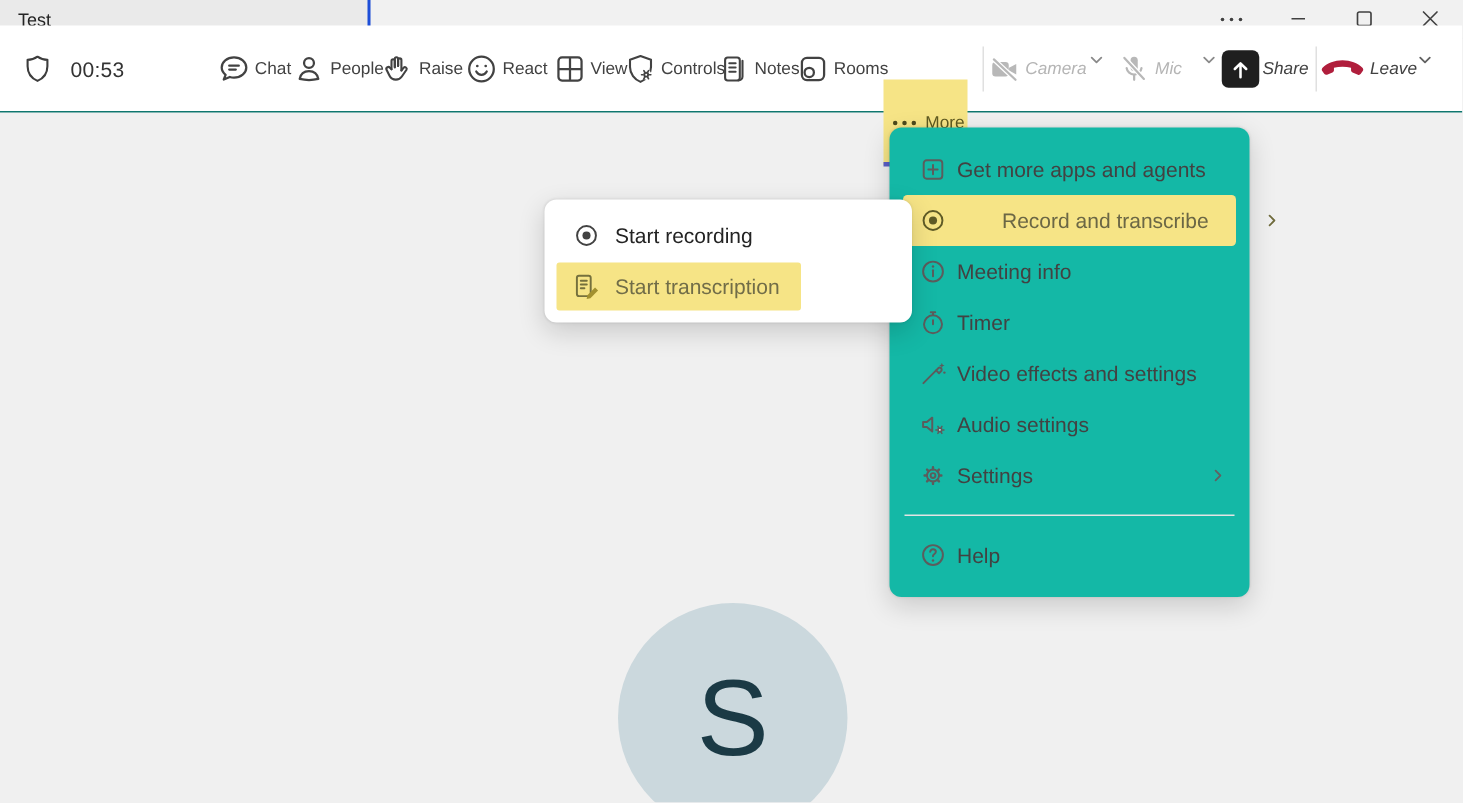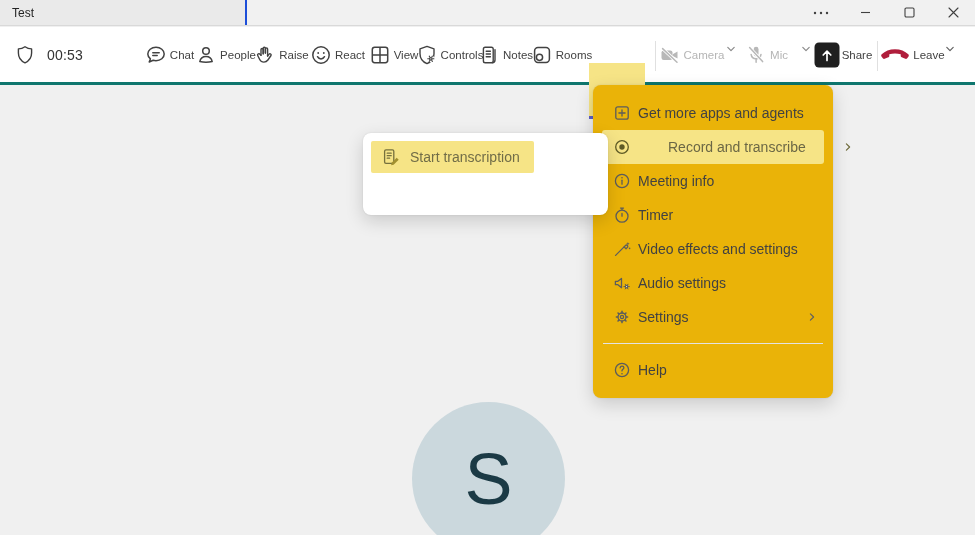--- a/index.html
+++ b/index.html
@@ -21,22 +21,22 @@
   }
   .title-text { font-size:12px; color:#242424; }
   .win-controls { display:flex; }
   .win-btn {
     width:44px; display:flex; align-items:center; justify-content:center;
     cursor:pointer;
   }
 
   
   .toolbar {
-    position:absolute; top:27px; left:0; right:0; height:58px;
-    background:#ffffff; border-bottom:3px solid #0f766e;
+    position:absolute; top:17px; left:0; right:0; height:58px;
+    background:#ffffff; border-bottom:1px solid #0f766e;
   }
   .toolbar-left {
     position:absolute; left:14px; top:0; height:100%;
     display:flex; align-items:center; gap:11px;
   }
   .timer { font-size:14px; color:#333333; letter-spacing:.2px; }
   .toolbar-center { position:absolute; left:141px; top:0; height:100%; display:flex; }
   .tb-btn {
     position:relative; width:56px; height:100%; cursor:pointer;
     display:flex; flex-direction:row; align-items:center; justify-content:center;
@@ -45,21 +45,21 @@
   .tb-icon { height:26px; display:flex; align-items:center; justify-content:center; }
   .tb-label { font-size:11.5px; color:#424242; white-space:nowrap; }
   .more-btn { background:#f6e486;margin-top:36px; }
   .more-btn .tb-label { color:#5f5a20; }
   .more-underline {
     position:absolute; left:0; right:0; bottom:-1px; height:3px;
     background:#5b5fc7;
   }
   .tb-sep { position:absolute; top:14px; width:1px; height:30px; background:#e0e0e0; }
   .sep-1 { left:655px; } .sep-2 { left:877px; }
-  .split-group { position:absolute; top:0; height:100%; display:flex; align-items:stretch; }
+  .split-group { position:absolute; top:0; height:100%; display:flex; align-items:stretch;font-style:italic; }
   .cam-group { left:663px; } .mic-group { left:738px; }
   .share-group { left:815px; } .leave-group { left:886px; }
   .chev-col { display:flex; align-items:center; padding-bottom:12px; width:24px; justify-content:center; cursor:pointer; }
   .disabled .tb-label { color:#b5b5b5; }
 
   
   .stage { position:absolute; top:86px; left:0; right:0; bottom:0; }
   .avatar {
     position:absolute; left:412px; top:316px; width:153px; height:153px;
     border-radius:50%; background:#cbd8dd;
@@ -67,21 +67,21 @@
   }
   .avatar-initial { font-size:72px; color:#1b3a45; line-height:1; font-weight:400; }
   .waiting {
     position:absolute; top:412px; left:0; width:975px; text-align:center;
     font-size:24px; font-weight:600; color:#242424; letter-spacing:.2px;margin-top:41px;
   }
 
   
   .more-menu {
     position:absolute; left:593px; top:85px; width:240px;
-    background:#eab308; border-radius:8px; padding:11px 0;
+    background:#14b8a6; border-radius:8px; padding:11px 0;
     box-shadow:0 6px 18px rgba(0,0,0,.16), 0 0 2px rgba(0,0,0,.10);
     z-index:6;
   }
   .menu-item {
     height:34px; margin:0 9px; padding:0 6px 0 10px; border-radius:3px;
     display:flex; align-items:center; gap:6px; cursor:pointer;
     font-size:14px; color:#424242;
   }
   .mi-icon { width:20px; height:20px; display:flex; align-items:center; justify-content:center; }
   .mi-label { white-space:nowrap; }
@@ -446,20 +446,31 @@
           <path d="M8.1 7.9c.2-1.1 1-1.8 1.9-1.8 1.1 0 1.9.7 1.9 1.7 0 1.4-1.7 1.5-1.9 2.7v.4"></path>
           <circle cx="10" cy="13.7" r=".8" fill="#5c5c5c" stroke="none"></circle>
         </svg>
       </span>
       <span class="mi-label">Help</span>
     </div>
   </div>
 
   <div class="record-submenu">
     <div class="submenu-item">
+      <span class="sub-inner">
+        <span>
+          <svg width="20" height="20" viewBox="0 0 20 20" fill="none">
+            <circle cx="10" cy="10" r="6.3" stroke="#424242" stroke-width="1.3"></circle>
+            <circle cx="10" cy="10" r="2.7" fill="#424242"></circle>
+          </svg>
+        </span>
+        <span>Start recording</span>
+      </span>
+    </div>
+    <div class="submenu-item">
       <span class="sub-inner highlighted">
         <span>
           <svg width="20" height="20" viewBox="0 0 20 20" fill="none" stroke="#75703d" stroke-width="1.3" stroke-linecap="round" stroke-linejoin="round">
             <rect x="3.6" y="2.8" width="9.2" height="13.6" rx="1.4"></rect>
             <path d="M6.2 6.2h4M6.2 8.7h4M6.2 11.2h2.4"></path>
             <path d="M10.6 15.8l5.1-5.1 2 2-5.1 5.1-2.5.5z" fill="#a2902f" stroke="none"></path>
           </svg>
         </span>
         <span>Start transcription</span>
       </span>

